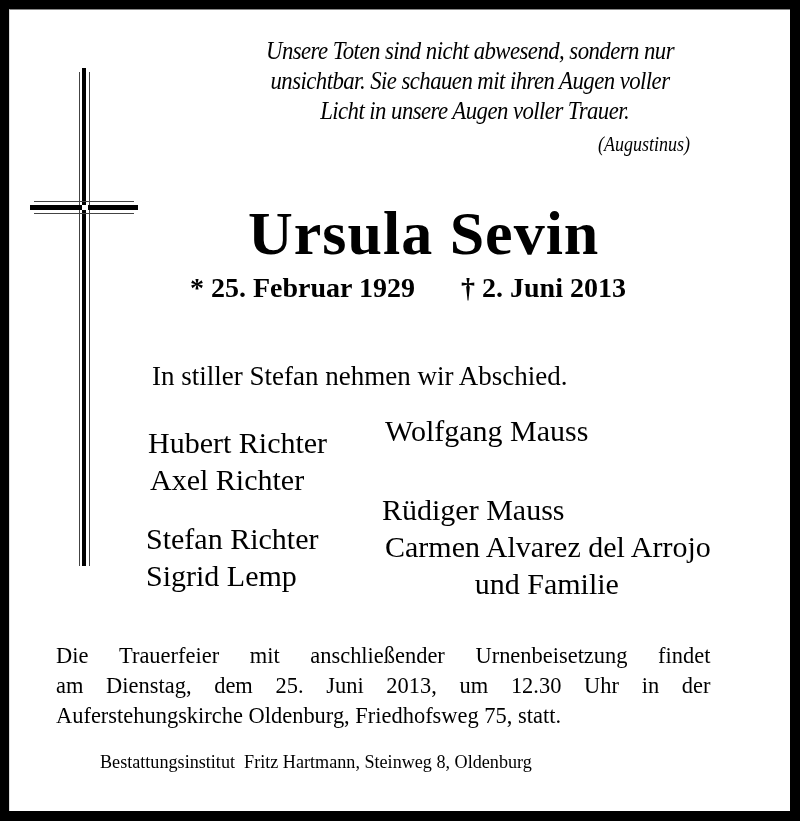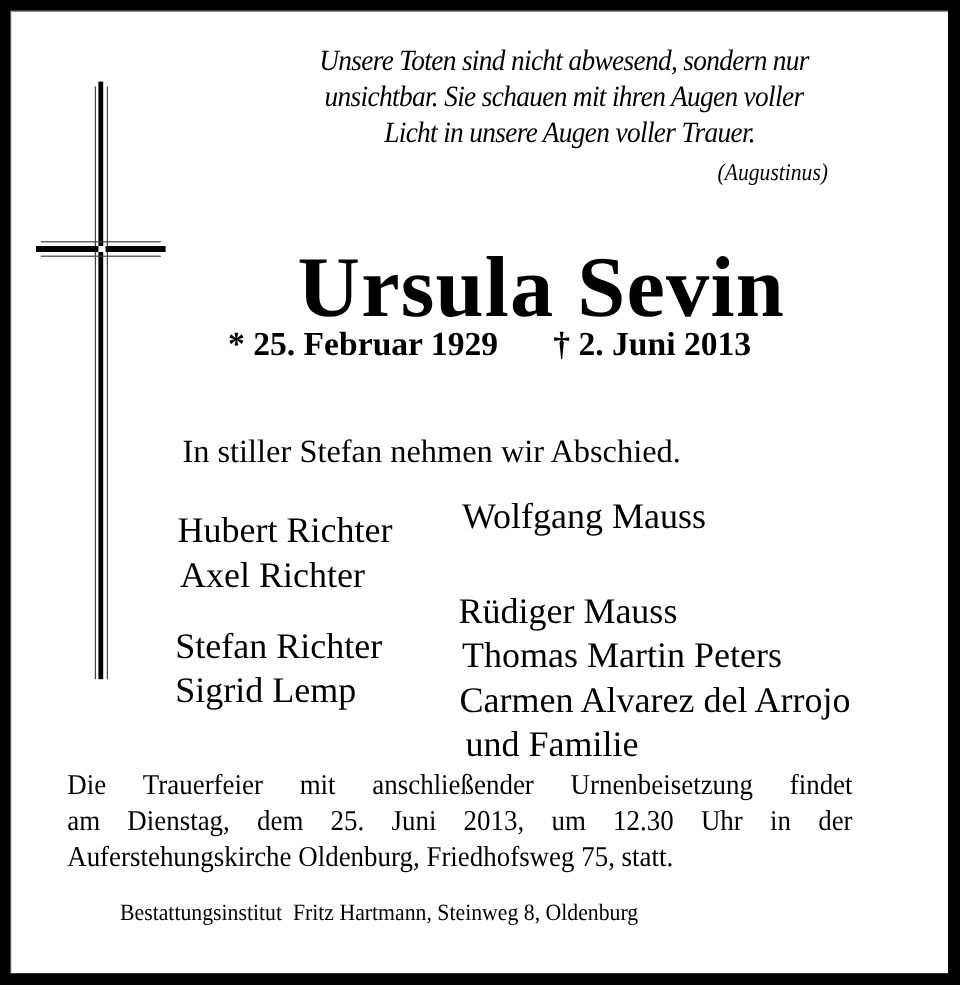--- a/index.html
+++ b/index.html
@@ -24,21 +24,21 @@
     .cross-v .thin-l { position: absolute; left: 0; top: 4px; bottom: 0; width: 1px; background: #444; }
     .cross-v .thick { position: absolute; left: 3px; top: 0; bottom: 0; width: 4px; background: #000; }
     .cross-v .thin-r { position: absolute; right: 0; top: 4px; bottom: 0; width: 1px; background: #444; }
     .cross-h { position: absolute; left: 30px; top: 201px; width: 108px; height: 13px; }
     .cross-h .thin-t { position: absolute; top: 0; left: 4px; right: 4px; height: 1px; background: #444; }
     .cross-h .thick { position: absolute; top: 4px; left: 0; right: 0; height: 5px; background: #000; }
     .cross-h .thin-b { position: absolute; bottom: 0; left: 4px; right: 4px; height: 1px; background: #444; }
     .cross-gap { position: absolute; left: 82px; top: 205px; width: 6px; height: 5px; background: #fff; }
 
     
-    .name { font-weight: bold; font-size: 72px; left: 248px; top: 198px; letter-spacing: 1px; }
+    .name { font-weight: bold; font-size: 62px; left: 248px; top: 198px; letter-spacing: 1px; }
     .dates { font-weight: bold; font-size: 28px; left: 190px; top: 272px; }
     .dates .death { margin-left: 46px; }
 
     .farewell { font-size: 27px; left: 152px; top: 361px; }
 
     .names-col { font-size: 30px; line-height: 37px; }
     .col-left { left: 148px; top: 424px; }
     .col-right { left: 385px; top: 412px; }
     .col-left div:nth-child(2) { padding-left: 2px; }
     .col-left div:nth-child(3) { margin-left: -2px; margin-top: 22px; }
@@ -88,21 +88,20 @@
 
 <div class="abs serif names-col col-left">
   <div>Hubert Richter</div>
   <div>Axel Richter</div>
   <div>Stefan Richter</div>
   <div>Sigrid Lemp</div>
 </div>
 <div class="abs serif names-col col-right">
   <div>Wolfgang Mauss</div>
   <div>Rüdiger Mauss</div>
-  <div>Thomas Martin Peters</div>
   <div>Carmen Alvarez del Arrojo</div>
   <div>und Familie</div>
 </div>
 
 <div class="abs serif ceremony">
   <div>
     <span>Die</span>
     <span>Trauerfeier</span>
     <span>mit</span>
     <span>anschließender</span>

